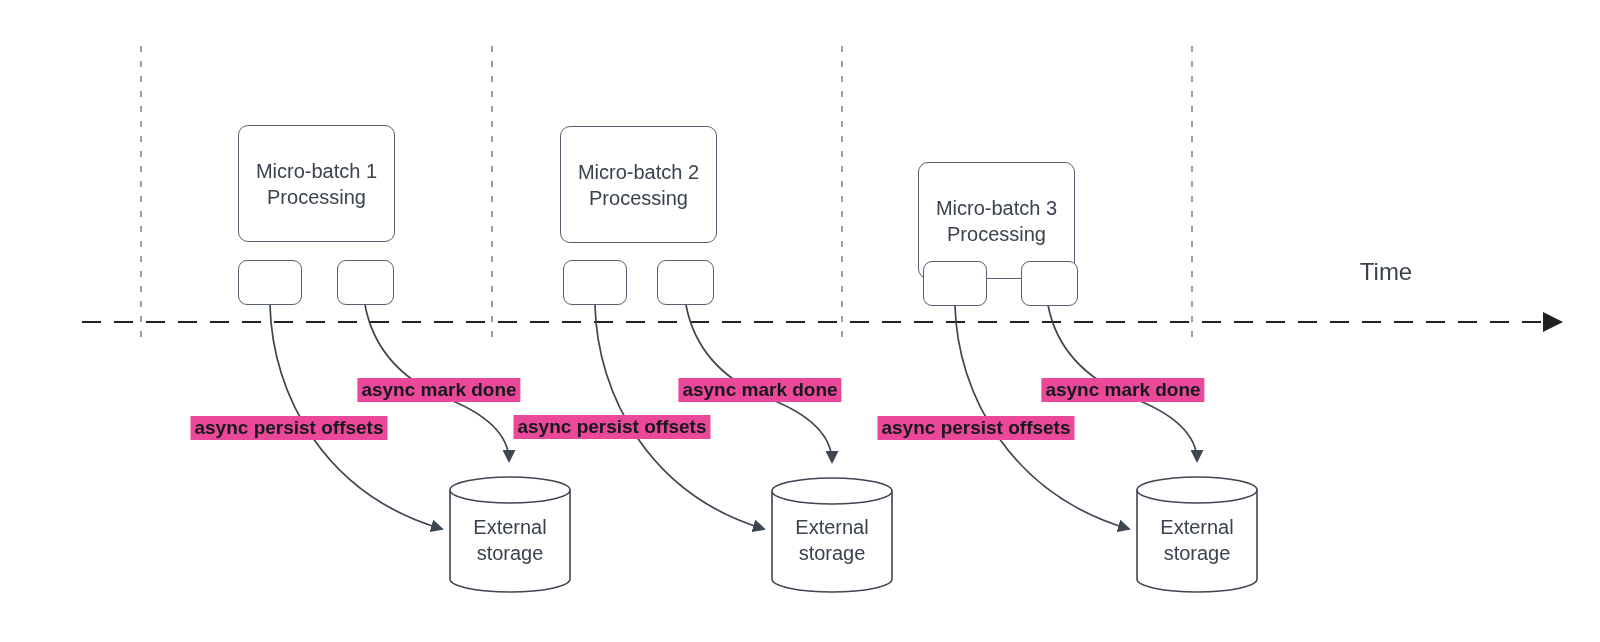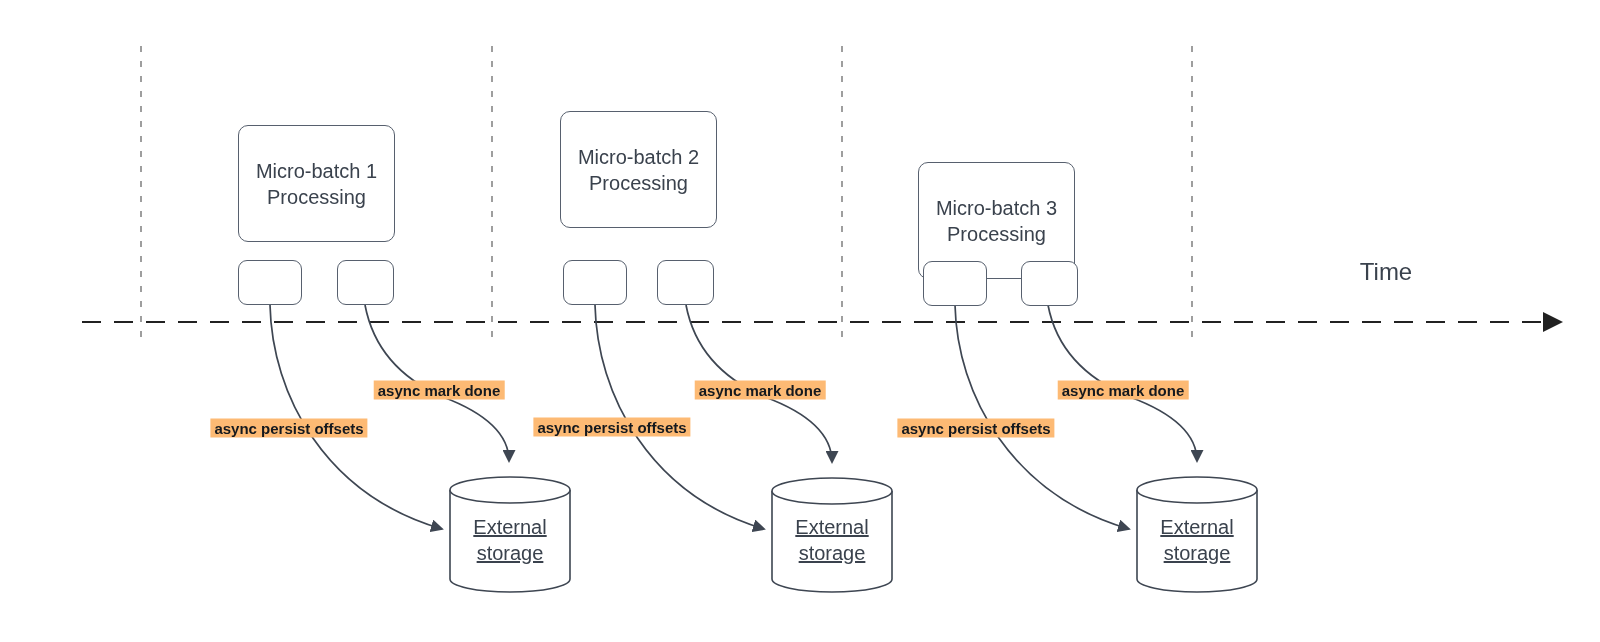--- a/index.html
+++ b/index.html
@@ -48,35 +48,34 @@
     border: 1.6px solid var(--box-border);
     border-radius: 9px;
     background: #ffffff;
   }
   .port-left { width: 64px; }
   .port-right { width: 57px; }
 
   .flow-label {
     position: absolute;
     transform: translate(-50%, -50%);
-    background: #fdba74;
+    background: #ec4899;
     padding: 1px 4px;
-    font-size: 15px;
+    font-size: 19px;
     font-weight: bold;
     color: var(--label-text);
     white-space: nowrap;
   }
   .storage-label {
     position: absolute;
     transform: translate(-50%, -50%);
     color: var(--box-text);
     font-size: 20px; line-height: 26px;
     text-align: center;
     white-space: nowrap;
-    text-decoration: underline;
   }
   .time-label {
     position: absolute;
     transform: translate(-50%, -50%);
     color: var(--box-text);
     font-size: 24px;
   }
 </style>
 </head>
 <body>
@@ -129,21 +128,21 @@
   </div>
   <div class="port-box port-left" style="left:238px; top:260px;"></div>
   <div class="port-box port-right" style="left:337px; top:260px;"></div>
   <div class="flow-label" style="left:289px; top:428px;">async persist offsets</div>
   <div class="flow-label" style="left:439px; top:390px;">async mark done</div>
   <div class="storage-label" style="left:510px; top:540px;">
     <div>External</div>
     <div>storage</div>
   </div>
 
-  <div class="proc-box" style="left:560px; top:111px;">
+  <div class="proc-box" style="left:560px; top:126px;">
     <span>Micro-batch 2</span>
     <span>Processing</span>
   </div>
   <div class="port-box port-left" style="left:563px; top:260px;"></div>
   <div class="port-box port-right" style="left:657px; top:260px;"></div>
   <div class="flow-label" style="left:612px; top:427px;">async persist offsets</div>
   <div class="flow-label" style="left:760px; top:390px;">async mark done</div>
   <div class="storage-label" style="left:832px; top:540px;">
     <div>External</div>
     <div>storage</div>

